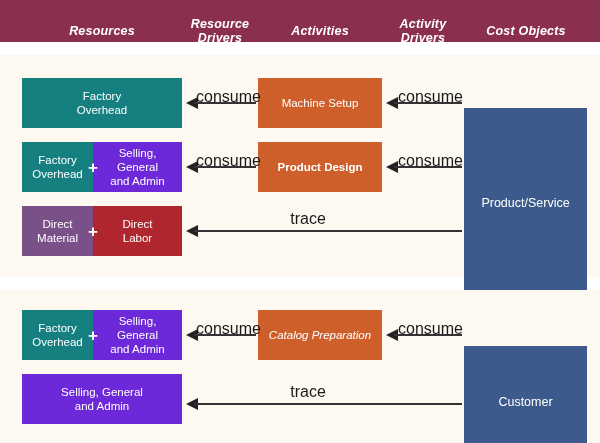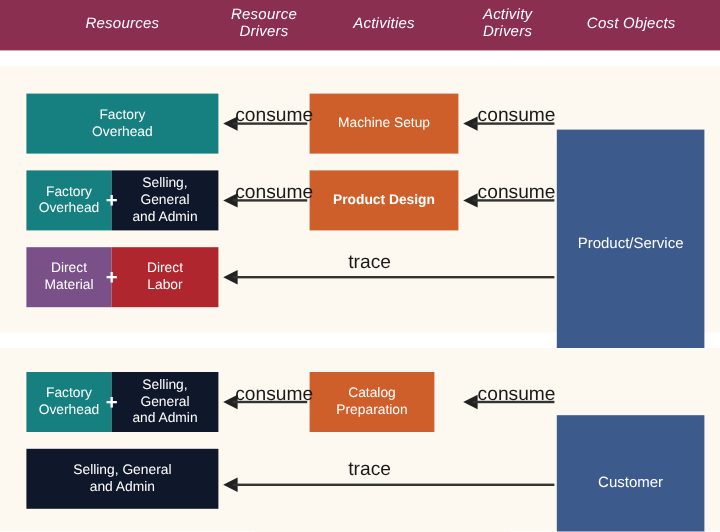--- a/index.html
+++ b/index.html
@@ -26,29 +26,29 @@
   .header-band {
     position: absolute;
     left: 0;
     top: 0;
     width: 600px;
     height: 42px;
     background: #8b2f51;
   }
   .header-label {
     position: absolute;
-    top: 4px;
+    top: 16px;
     height: 30px;
     display: flex;
     align-items: center;
     justify-content: center;
     text-align: center;
     color: #ffffff;
     font-style: italic;
-    font-weight: normal;
+    font-weight: bold;
     font-size: 12.5px;
     line-height: 14px;
     letter-spacing: 0.2px;
   }
 
   
   .panel {
     position: absolute;
     left: 0;
     width: 600px;
@@ -66,21 +66,21 @@
     justify-content: center;
     text-align: center;
     color: #ffffff;
     font-size: 11.5px;
     line-height: 14px;
     padding: 2px 4px;
   }
   .box.big { font-size: 12.5px; }
 
   .c-teal   { background: #15807f; }
-  .c-green  { background: #0f172a; }
+  .c-green  { background: #6d28d9; }
   .c-purple { background: #7a5088; }
   .c-red    { background: #b0262f; }
   .c-orange { background: #ce5f2b; }
   .c-blue   { background: #3c5a8c; }
 
   .plus-sign {
     position: absolute;
     color: #ffffff;
     font-size: 17px;
     font-weight: bold;
@@ -221,21 +221,21 @@
       <div class="box c-green" style="left:71px; top:0; width:89px; height:50px;">
         <span>Selling, General<br>and Admin</span>
       </div>
       <span class="plus-sign" style="left:71px; top:25px;">+</span>
     </div>
 
     <div class="box c-green" style="left:22px; top:84px; width:160px; height:50px;">
       <span>Selling, General<br>and Admin</span>
     </div>
 
-    <div class="box c-orange" style="left:258px; top:20px; width:104px; height:50px;">
+    <div class="box c-orange" style="left:258px; top:20px; width:124px; height:50px;font-style:italic;">
       <span>Catalog Preparation</span>
     </div>
 
     <div class="box c-blue big" style="left:464px; top:20px; width:123px; height:111px;margin-top:36px;">
       <span>Customer</span>
     </div>
 
     <div class="arrow" style="left:186px; top:38px; width:70px;">
       <div class="head"></div>
       <div class="shaft"></div>

